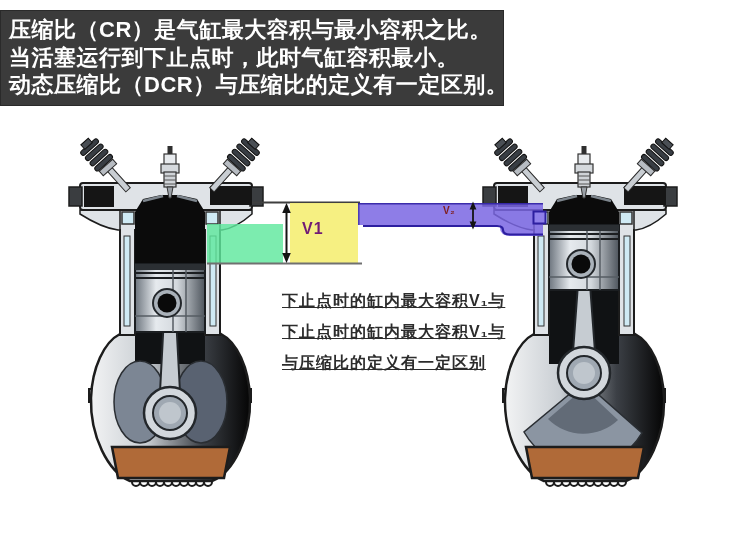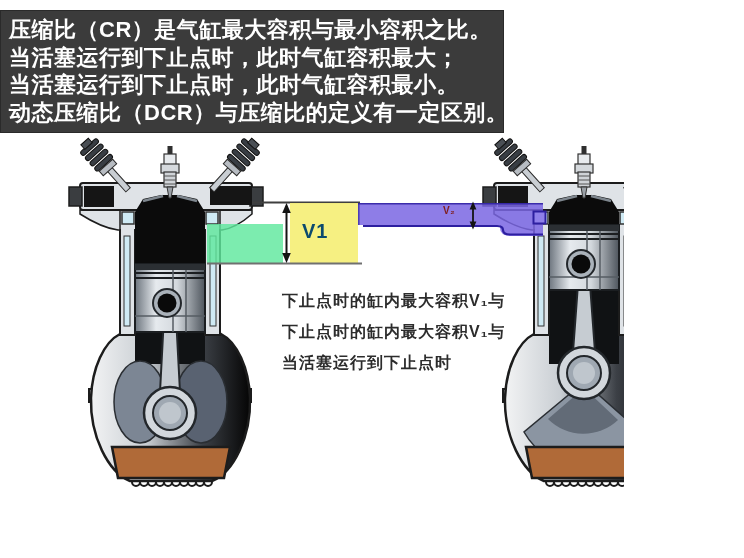--- a/index.html
+++ b/index.html
@@ -1,37 +1,36 @@
 <!DOCTYPE html>
 <html><head>
 <meta charset="utf-8">
 <style>
   html,body{margin:0;padding:0;background:#fff;}
-  .stage{position:relative;width:624px;height:558px;background:#ffffff;overflow:hidden;
+  .stage{position:relative;width:744px;height:558px;background:#ffffff;overflow:hidden;
          font-family:"Liberation Sans","DejaVu Sans",sans-serif;}
   .top-box{position:absolute;left:0;top:10px;width:504px;box-sizing:border-box;
            background:#3b3b3b;border:1px solid #2a2a2a;padding:5px 8px 6px 8px;
            color:#ffffff;font-size:22px;line-height:27.5px;font-weight:bold;white-space:nowrap;}
   .top-box div{letter-spacing:0.5px;}
   #diagram{position:absolute;left:0;top:0;}
   .caption{position:absolute;left:282px;top:285px;color:#2c2c2c;font-size:16px;
            font-weight:bold;line-height:31px;letter-spacing:1px;white-space:nowrap;}
-  .v1-label{position:absolute;left:302px;top:220px;color:#0c4a6e;font-size:20px;
+  .v1-label{position:absolute;left:302px;top:220px;color:#701a75;font-size:16px;
             font-weight:bold;letter-spacing:1px;}
   .v2-label{position:absolute;left:443px;top:205px;color:#7f1d1d;font-size:10px;
             font-weight:bold;letter-spacing:0.5px;}
 </style>
 </head>
 <body>
 
 <div class="stage">
 
   <div class="top-box" style="background: rgb(59, 59, 59); color: rgb(255, 255, 255);">
     <div>压缩比（CR）是气缸最大容积与最小容积之比。</div>
-    <div>当活塞运行到下止点时，此时气缸容积最大；</div>
     <div>当活塞运行到下止点时，此时气缸容积最小。</div>
     <div>动态压缩比（DCR）与压缩比的定义有一定区别。</div>
   </div>
 
   <svg id="diagram" width="744" height="558" viewBox="0 0 744 558">
       <defs>
   <linearGradient id="caseGrad" x1="0" y1="0" x2="1" y2="0">
     <stop offset="0" stop-color="#f2f3f4"></stop>
           <stop offset="0.35" stop-color="#c9ced3"></stop>
     <stop offset="0.7" stop-color="#3c4046"></stop>
@@ -206,19 +205,19 @@
       <line x1="473" y1="207" x2="473" y2="224" stroke="#141414" stroke-width="1.8"></line>
       <polygon points="473,201.5 469.6,209.5 476.4,209.5" fill="#141414"></polygon>
       <polygon points="473,229.5 469.6,221.5 476.4,221.5" fill="#141414"></polygon>
     </g>
   </g>
     </svg>
 
   <span class="v1-label">V1</span>
   <span class="v2-label">V₂</span>
 
-  <div class="caption" style="color: rgb(44, 44, 44);">
+  <div class="caption" style="color: rgb(44, 44, 44); text-decoration: underline;">
     <div>下止点时的缸内最大容积V₁与</div>
     <div>下止点时的缸内最大容积V₁与</div>
-    <div>当活塞运行到下止点时</div>
+    <div>与压缩比的定义有一定区别</div>
   </div>
 
 </div>
 
 </body></html>

